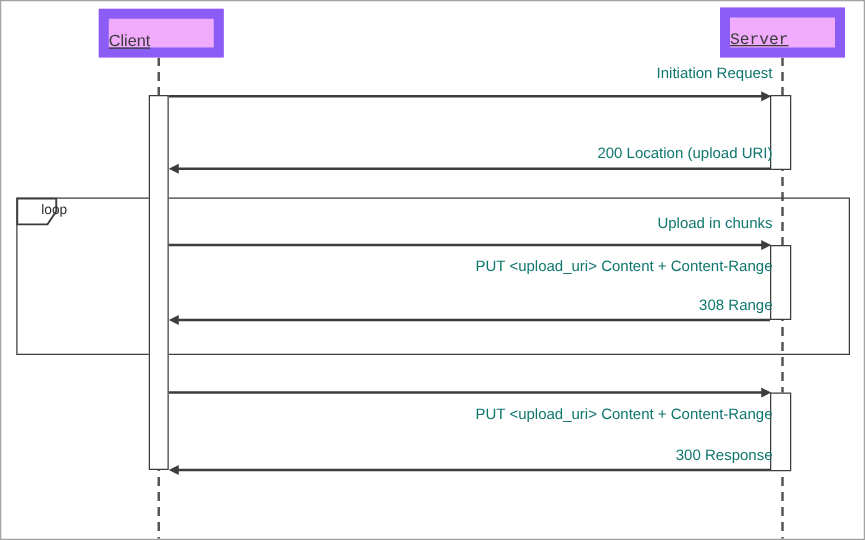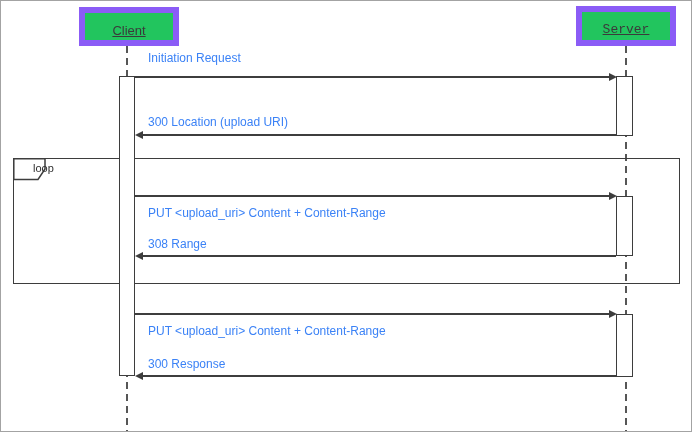--- a/index.html
+++ b/index.html
@@ -10,23 +10,23 @@
     border:1px solid #a3a3a3;
     box-sizing:border-box;
     font-family:"Liberation Sans","DejaVu Sans",sans-serif;
     color:#2f2f2f;
     overflow:hidden;
   }
   .abs{position:absolute;box-sizing:border-box;}
 
   
   .head{
-    border:6px solid #8b5cf6;
-    background:#22c55e;
-    text-align:center;
+    border:8px solid #8b5cf6;
+    background:#f0abfc;
+    text-align:left;
     font-size:13px;
     z-index:6;
   }
   .head .lbl{
     display:inline-block;
     text-decoration:underline;
     margin-top:10px;
     color:#3a3a3a;
   }
 
@@ -69,26 +69,26 @@
   .arrowhead-left{
     width:0;height:0;
     border-top:4.5px solid transparent;
     border-bottom:4.5px solid transparent;
     border-right:8px solid #3d3d3d;
     z-index:7;
   }
 
   
   .msgtext{
-    left:147px;width:480px;
-    text-align:left;
+    left:137px;width:480px;
+    text-align:right;
     font-size:12px;
     line-height:14px;
     height:14px;
-    color:#3b82f6;
+    color:#0f766e;
     z-index:8;
     white-space:nowrap;
   }
 </style>
 </head>
 <body>
 
 <div id="canvas">
 
   <div class="abs lifeline" style="left:125px;top:45px;height:385px;"></div>
@@ -121,21 +121,22 @@
   <div class="abs arrowhead-right" style="left:608px;top:190.5px;"></div>
   <div class="abs msgline" style="left:140px;top:254px;width:475px;"></div>
   <div class="abs arrowhead-left" style="left:134px;top:250.5px;"></div>
 
   <div class="abs msgline" style="left:134px;top:312px;width:476px;"></div>
   <div class="abs arrowhead-right" style="left:608px;top:308.5px;"></div>
   <div class="abs msgline" style="left:140px;top:374px;width:475px;"></div>
   <div class="abs arrowhead-left" style="left:134px;top:370.5px;"></div>
 
   <div class="abs msgtext" style="top:50px;">Initiation Request</div>
-  <div class="abs msgtext" style="top:114px;">300 Location (upload URI)</div>
+  <div class="abs msgtext" style="top:114px;">200 Location (upload URI)</div>
 
+  <div class="abs msgtext" style="top:170px;">Upload in chunks</div>
   <div class="abs msgtext" style="top:205px;">PUT &lt;upload_uri&gt; Content + Content-Range</div>
   <div class="abs msgtext" style="top:236px;">308 Range</div>
 
   <div class="abs msgtext" style="top:323px;">PUT &lt;upload_uri&gt; Content + Content-Range</div>
   <div class="abs msgtext" style="top:356px;">300 Response</div>
 
 </div>
 
 </body></html>

